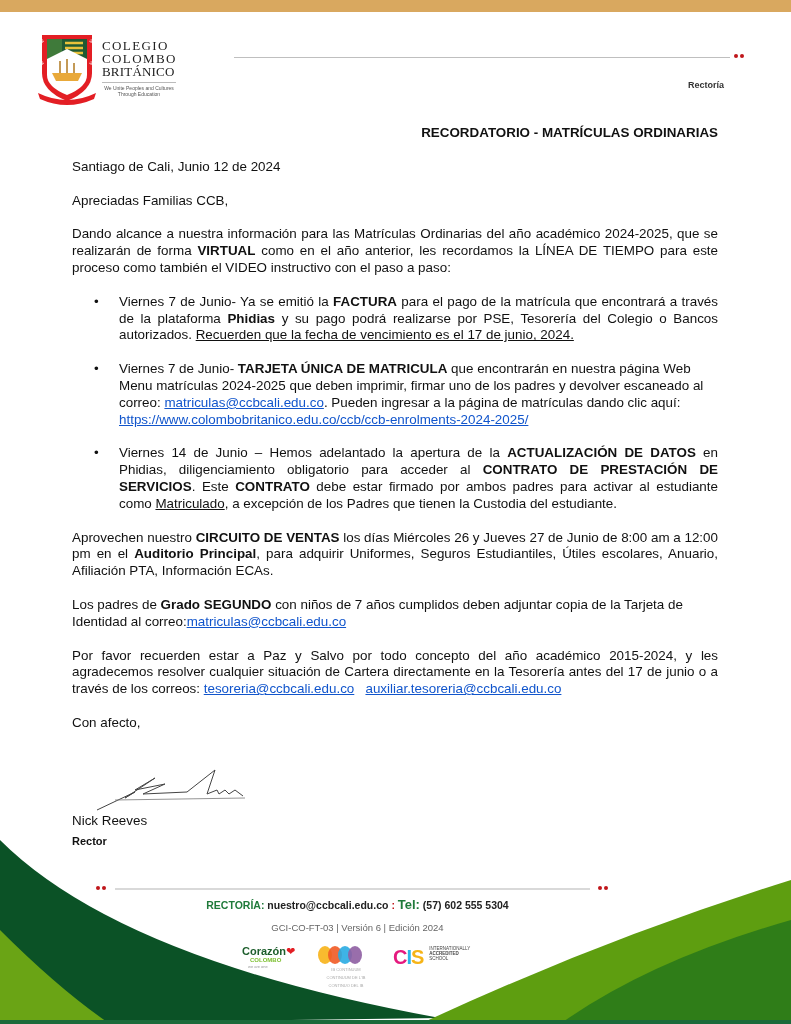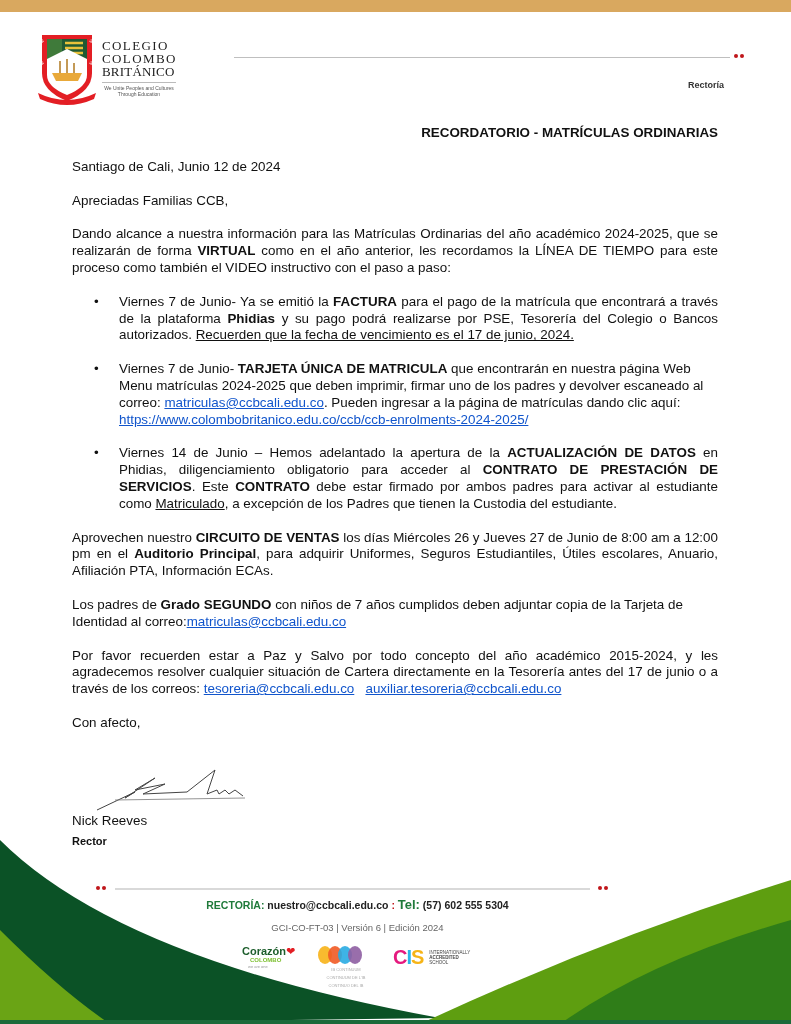--- a/index.html
+++ b/index.html
@@ -51,21 +51,21 @@
     .footer-code { position: absolute; left: 0; width: 715px; top: 922px; text-align: center; font-size: 9.5px; color: #666; }
     .acc { position: absolute; top: 946px; }
     .corazon { left: 242px; }
     .corazon .c1 { font-size: 11px; font-weight: bold; color: #1d5e2c; line-height: 11px; }
     .corazon .c2 { font-size: 6px; font-weight: bold; color: #7cbf2f; line-height: 7px; padding-left: 8px; }
     .corazon .c3 { font-size: 4px; color: #999; padding-left: 6px; }
     .ib { left: 318px; }
     .ib .circles { display: flex; }
     .ib .circles span { width: 14px; height: 18px; border-radius: 50%; margin-right: -4px; display: inline-block; }
     .ib .txt { font-size: 4px; color: #aaa; text-align: center; width: 56px; line-height: 5px; margin-top: 3px; }
-    .cis { left: 393px; display: flex; align-items: center; gap: 6px; }
+    .cis { left: 393px; display: flex; gap: 6px; }
     .cis .big { font-size: 20px; font-weight: bold; letter-spacing: -1px; }
     .cis .small { font-size: 4.5px; line-height: 5px; color: #444; }
   </style>
 </head>
 <body>
 
 <div class="topbar"></div>
 
 <div class="logo-wrap">
   <svg class="crest" viewBox="0 0 58 72">

